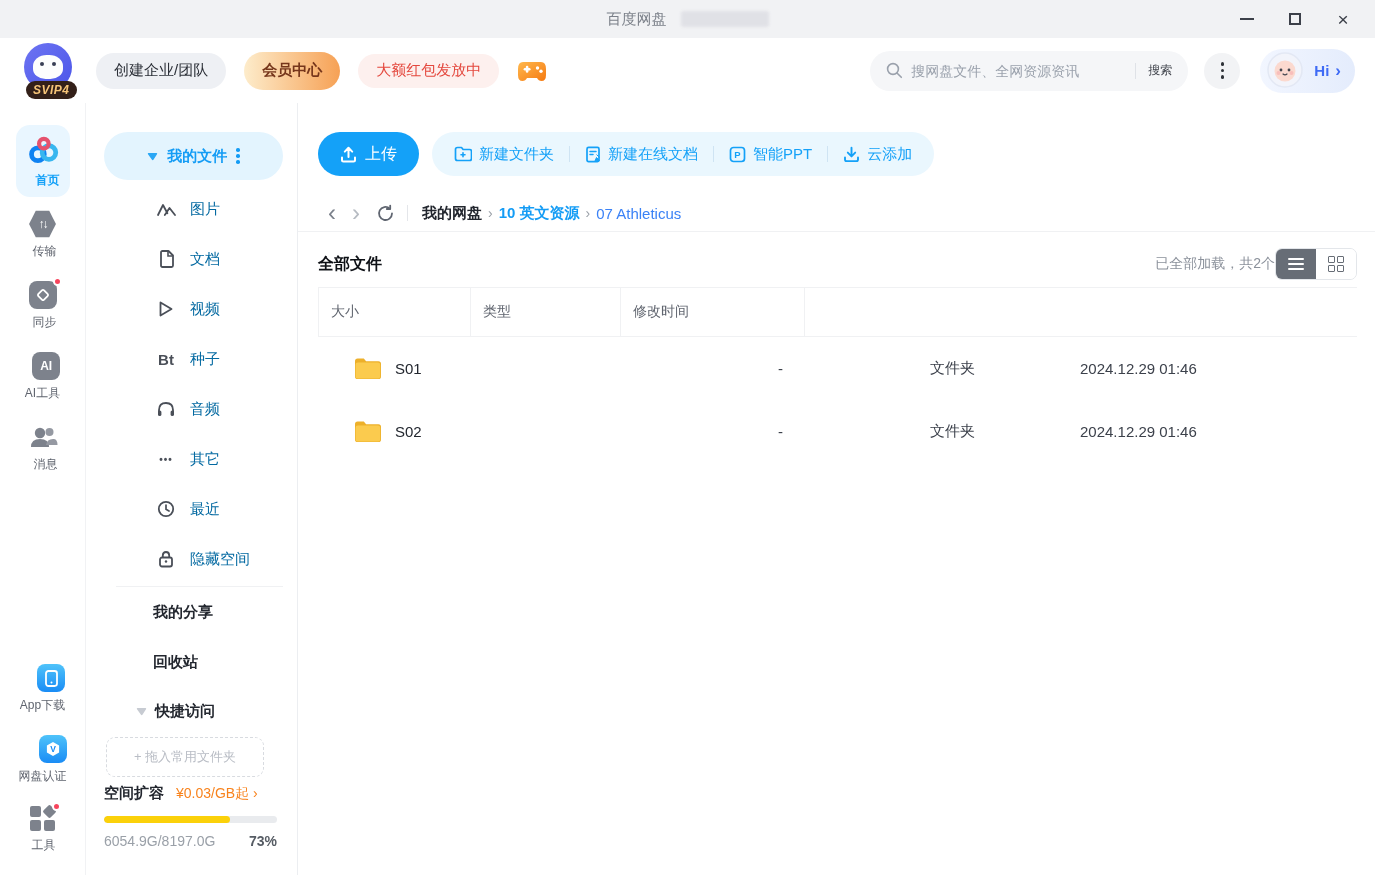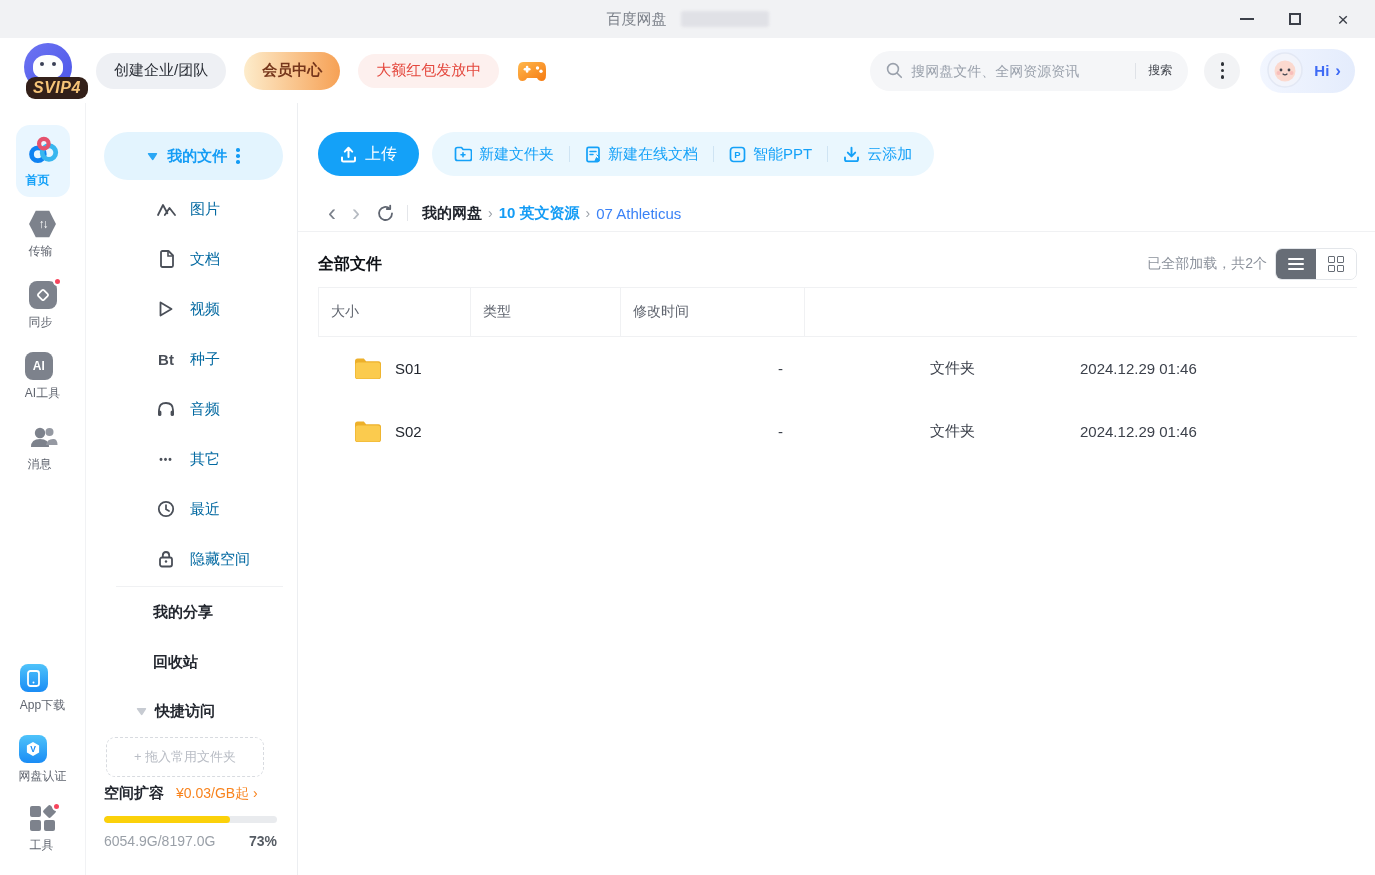--- a/index.html
+++ b/index.html
@@ -18,21 +18,21 @@
   .ic-max { width:12px; height:12px; border:2px solid #3c4049; display:block; }
   .ic-close { font-size:19px; line-height:1; }
 
   
   .app-header { height:65px; background:#fff; display:flex; align-items:center; padding:0 20px 0 24px; flex:0 0 auto; }
   .logo-wrap { position:relative; width:52px; height:56px; flex:0 0 auto; }
   .logo-avatar { width:48px; height:48px; border-radius:50%; background:linear-gradient(135deg,#6d74f2,#4b55e9); position:relative; overflow:hidden; }
   .cow { position:absolute; left:9px; top:12px; width:30px; height:24px; background:#fdfdfd; border-radius:46% 46% 42% 42%; }
   .cow::before, .cow::after { content:""; position:absolute; top:7px; width:4px; height:4px; border-radius:50%; background:#3a3f55; }
   .cow::before { left:7px; } .cow::after { right:7px; }
-  .svip-badge { position:absolute; bottom:0; left:2px; background:#332019; color:#f6c478; font-size:16px; font-weight:bold; font-style:italic; padding:2px 7px; border-radius:9px; letter-spacing:.5px; }
+  .svip-badge { position:absolute; bottom:0; left:2px; background:#332019; color:#f6c478; font-size:12px; font-weight:bold; font-style:italic; padding:2px 7px; border-radius:9px; letter-spacing:.5px; }
   .h-pill { height:36px; border-radius:18px; display:flex; align-items:center; padding:0 18px; font-size:15px; cursor:pointer; flex:0 0 auto; }
   .create-team { background:#eef0f4; color:#2b2f37; margin-left:20px; }
   .member-center { background:linear-gradient(90deg,#fdeccb,#f6a155); color:#76361b; font-weight:bold; margin-left:18px; height:38px; border-radius:19px; }
   .promo { background:#fdf0ee; color:#e4483e; margin-left:18px; height:34px; }
   .gamepad { margin-left:18px; cursor:pointer; display:flex; }
   .header-spacer { flex:1; }
   .search-box { width:318px; height:40px; background:#f5f6f8; border-radius:20px; display:flex; align-items:center; padding:0 16px; }
   .search-box input { flex:1; border:none; outline:none; background:transparent; font-size:14px; color:#3c414b; margin-left:8px; }
   .search-box input::placeholder { color:#9aa1ac; }
   .search-divider { width:1px; height:16px; background:#dfe2e7; margin:0 12px; }
@@ -41,21 +41,21 @@
   .dots-btn i { width:3.5px; height:3.5px; background:#2e3publi238; background:#2e3238; border-radius:50%; }
   .user-chip { margin-left:20px; height:44px; border-radius:22px; background:linear-gradient(90deg,#f2f6ff,#e4ecfc); display:flex; align-items:center; padding:0 14px 0 2px; cursor:pointer; gap:6px; }
   .hi-label { color:#3f6bf5; font-size:15px; font-weight:bold; }
   .hi-chevron { color:#3f6bf5; font-size:17px; font-weight:bold; }
 
   
   .body { flex:1; display:flex; min-height:0; }
 
   
   .rail { width:86px; border-right:1px solid #f1f2f4; display:flex; flex-direction:column; align-items:center; padding-top:22px; flex:0 0 auto; }
-  .rail-item { display:flex; flex-direction:column; align-items:flex-start; gap:5px; margin-bottom:21px; cursor:pointer; position:relative; }
+  .rail-item { display:flex; flex-direction:column; align-items:flex-end; gap:5px; margin-bottom:21px; cursor:pointer; position:relative; }
   .rail-item .rlabel { font-size:12px; color:#60656f; }
   .rail-item.active { background:#e9f6ff; border-radius:14px; padding:8px 10px 8px; margin-bottom:13px; }
   .rail-item.active .rlabel { color:#14a1f8; font-weight:bold; }
   .gray-sq { width:28px; height:28px; background:#7d828c; border-radius:8px; color:#fff; display:flex; align-items:center; justify-content:center; font-weight:bold; }
   .hexa { clip-path:polygon(26% 3%,74% 3%,98% 50%,74% 97%,26% 97%,2% 50%); border-radius:0; }
   .red-dot { position:absolute; top:-4px; right:-5px; width:9px; height:9px; border-radius:50%; background:#f7455d; border:2px solid #fff; }
   .rail-spacer { flex:1; }
   .blue-sq { width:28px; height:28px; border-radius:8px; background:linear-gradient(180deg,#4fc3fa,#1a8cf5); display:flex; align-items:center; justify-content:center; color:#fff; }
   .tools-grid { width:26px; height:26px; display:grid; grid-template-columns:11px 11px; grid-template-rows:11px 11px; gap:3px; }
   .tools-grid span { background:#7d828c; border-radius:2px; }
@@ -99,21 +99,21 @@
   .arrow-back { color:#7b818b; } .arrow-fwd { color:#b6bbc2; }
   .refresh-btn { margin-left:8px; cursor:pointer; display:flex; }
   .crumb-divider { width:1px; height:16px; background:#e4e6ea; margin:0 14px 0 12px; }
   .crumbs { display:flex; align-items:center; gap:6px; font-size:15px; }
   .crumb-root { color:#23272f; font-weight:bold; cursor:pointer; }
   .crumb-mid { color:#149cf5; font-weight:bold; cursor:pointer; }
   .crumb-cur { color:#3b82f6;text-align:right; }
   .crumb-sep { color:#9aa0a8; font-size:14px; }
   .list-head { margin-top:15px; height:34px; display:flex; align-items:center; padding:0 18px 0 20px; }
   .list-title { font-size:16px; font-weight:bold; color:#0e1116; }
-  .list-head-right { margin-left:auto; display:flex; align-items:center; gap:8px; }
+  .list-head-right { margin-left:auto; display:flex; align-items:center; gap:0; }
   .load-status { font-size:14px; color:#8b919b; }
   .seg { display:flex; border:1px solid #e3e6ea; border-radius:7px; overflow:hidden; }
   .seg-btn { width:40px; height:30px; display:flex; align-items:center; justify-content:center; cursor:pointer; }
   .seg-list { background:#676d76; flex-direction:column; gap:3px; }
   .seg-list span { width:16px; height:2px; background:#fff; border-radius:1px; }
   .seg-grid { background:#fff; }
   .grid-ic { display:grid; grid-template-columns:7px 7px; grid-template-rows:7px 7px; gap:2px; }
   .grid-ic span { border:1.6px solid #676d76; border-radius:1px; }
 
   .table { padding:0 18px 0 20px; display:flex; flex-direction:column; }

